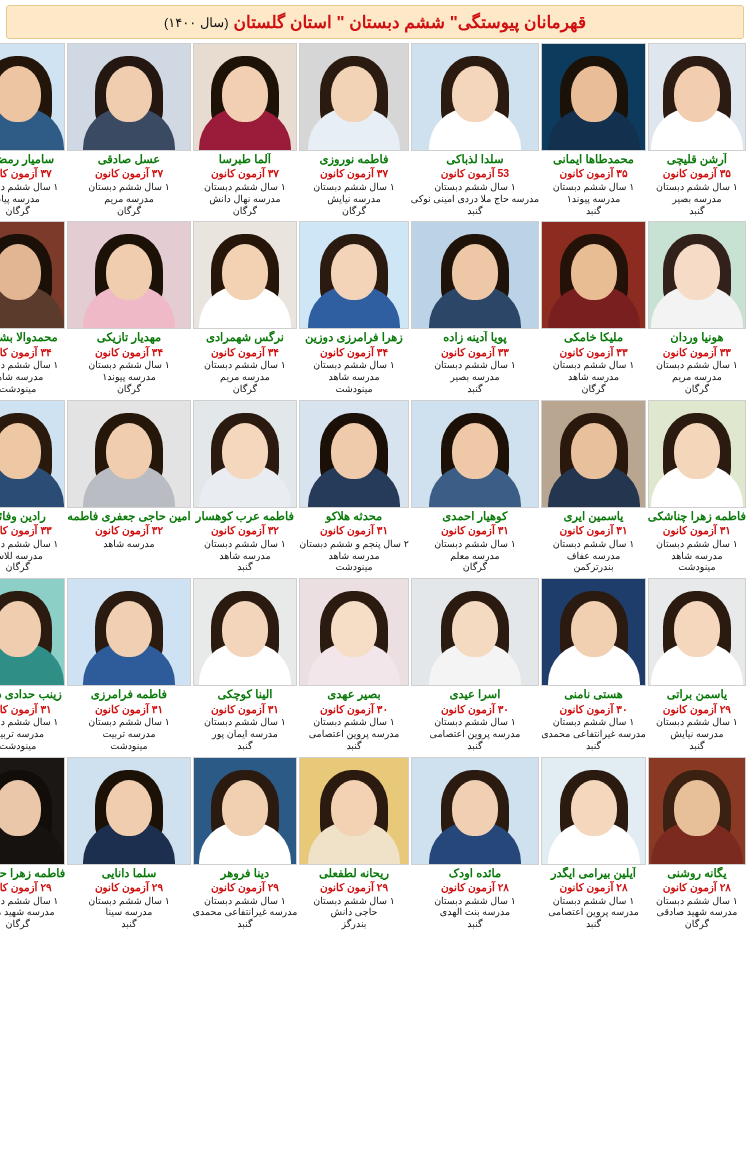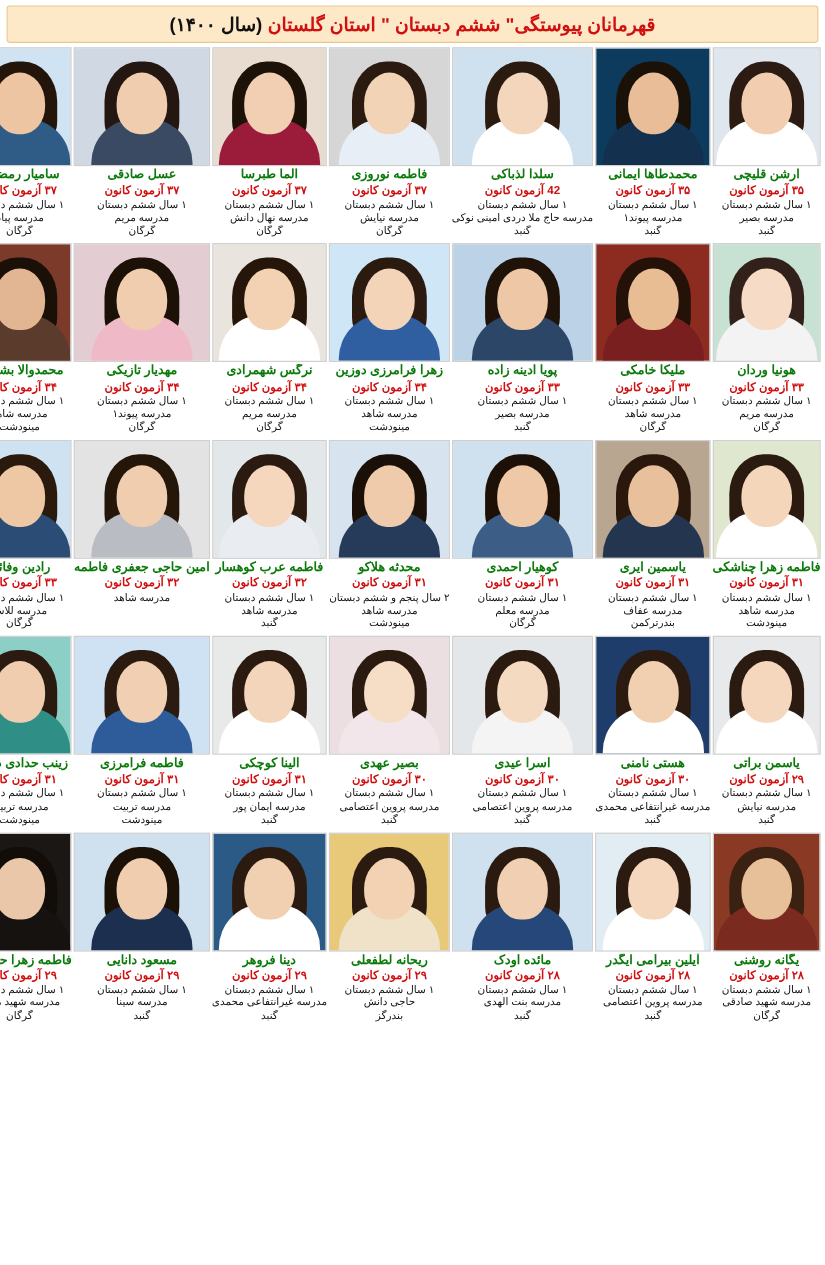--- a/index.html
+++ b/index.html
@@ -28,22 +28,22 @@
     direction: rtl;
   }
   .header-title {
     font-size: 17px;
     font-weight: bold;
     color: #d01010;
     letter-spacing: 0;
     white-space: nowrap;
   }
   .header-sub {
-    font-size: 17px;
-    font-weight: bold;
+    font-size: 13px;
+    font-weight: normal;
     color: #111;
     margin-right: 5px;
     white-space: nowrap;
     text-align: center;
   }
   
   .grid {
     direction: rtl;
     display: grid;
     grid-template-columns: repeat(7, 1fr);
@@ -155,21 +155,21 @@
         </div>
       </div>
       <div class="card">
         <div class="photo">
           <div class="bg" style="background: rgb(207, 224, 239);"></div>
           <div class="face hairwrap" style="background: rgb(42, 26, 16);"></div>
           <div class="face body" style="background: rgb(255, 255, 255);"></div>
           <div class="face head" style="background: rgb(244, 214, 189);"></div>
         </div>
         <div class="name">سلدا لذباکی</div>
-        <div class="score">42 آزمون کانون</div>
+        <div class="score">53 آزمون کانون</div>
         <div class="detail">
           <div>۱ سال ششم دبستان</div>
           <div>مدرسه حاج ملا دردی امینی نوکی</div>
           <div>گنبد</div>
         </div>
       </div>
       <div class="card">
         <div class="photo">
           <div class="bg" style="background: rgb(214, 214, 214);"></div>
           <div class="face hairwrap" style="background: rgb(42, 26, 16);"></div>
@@ -617,21 +617,21 @@
           <div>گنبد</div>
         </div>
       </div>
       <div class="card">
         <div class="photo">
           <div class="bg" style="background: rgb(207, 224, 238);"></div>
           <div class="face hairwrap" style="background: rgb(28, 17, 7);"></div>
           <div class="face body" style="background: rgb(29, 47, 78);"></div>
           <div class="face head" style="background: rgb(240, 205, 174);"></div>
         </div>
-        <div class="name">مسعود دانایی</div>
+        <div class="name">سلما دانایی</div>
         <div class="score">۲۹ آزمون کانون</div>
         <div class="detail">
           <div>۱ سال ششم دبستان</div>
           <div>مدرسه سینا</div>
           <div>گنبد</div>
         </div>
       </div>
       <div class="card">
         <div class="photo">
           <div class="bg" style="background: rgb(26, 23, 20);"></div>

